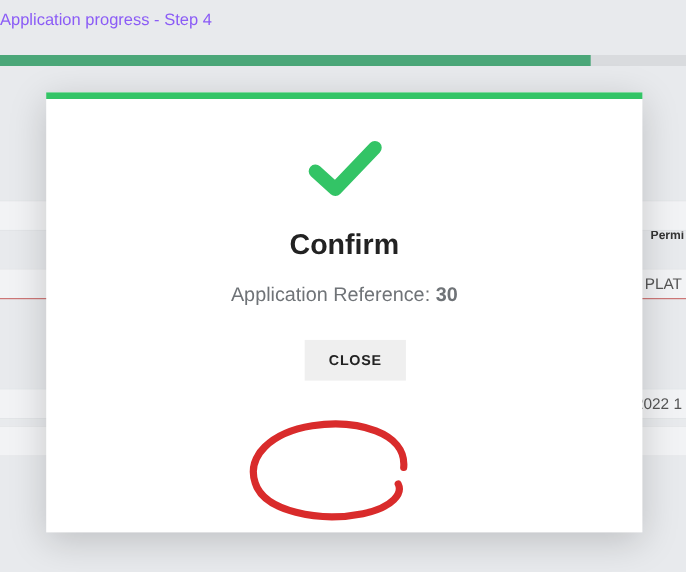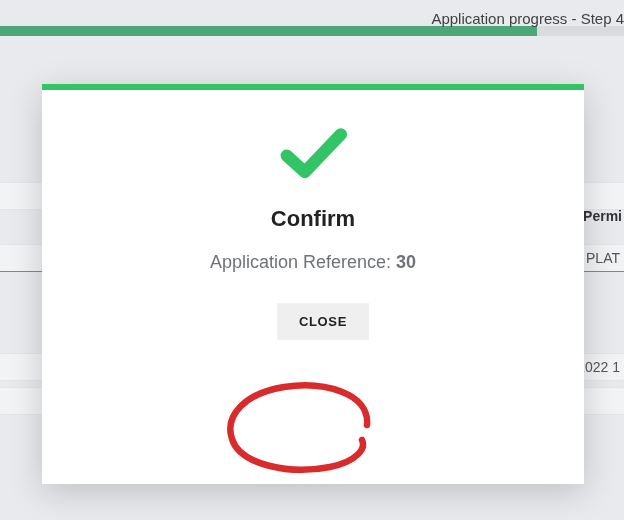--- a/index.html
+++ b/index.html
@@ -4,25 +4,25 @@
 <style>
   * { box-sizing: border-box; margin: 0; padding: 0; }
   html, body { width: 624px; height: 520px; overflow: hidden; }
   body {
     font-family: "Segoe UI", Arial, sans-serif;
     background: #e8eaed;
     position: relative;
     color: #333;
   }
   .page-header {
-    height: 26px;
+    height: 50px;
     line-height: 38px;
-    text-align: right;
+    text-align: left;
     font-size: 15px;
-    color: #404040;
+    color: #8b5cf6;
     background: #e8eaed;
   }
   .progress-track {
     height: 10px;
     background: #d9dbde;
     width: 100%;
   }
   .progress-fill {
     height: 100%;
     background: #4ba779;
@@ -41,21 +41,21 @@
     border-bottom: 1px solid #e3e5e8;
     text-align: right;
     padding-right: 4px;
     font-size: 14px;
     color: #555;
     line-height: 27px;
   }
   .bg-label {
     position: absolute;
     right: 0;
-    font-size: 14px;
+    font-size: 11px;
     font-weight: 700;
     color: #333;
     padding-right: 2px;
   }
   .modal {
     position: absolute;
     left: 42px;
     top: 84px;
     width: 542px;
     height: 400px;
@@ -67,21 +67,21 @@
   }
   .check-wrap {
     margin-top: 4px;
     margin-bottom: 14px;
   }
   .check-wrap svg {
     width: 82px;
     height: 68px;
   }
   .modal-title {
-    font-size: 22px;
+    font-size: 26px;
     font-weight: 700;
     color: #222;
     margin-bottom: 20px;
   }
   .modal-text {
     font-size: 15px;
     color: #6f7377;
     line-height: 1.55;
     margin: 0 8px 18px 8px;
   }

